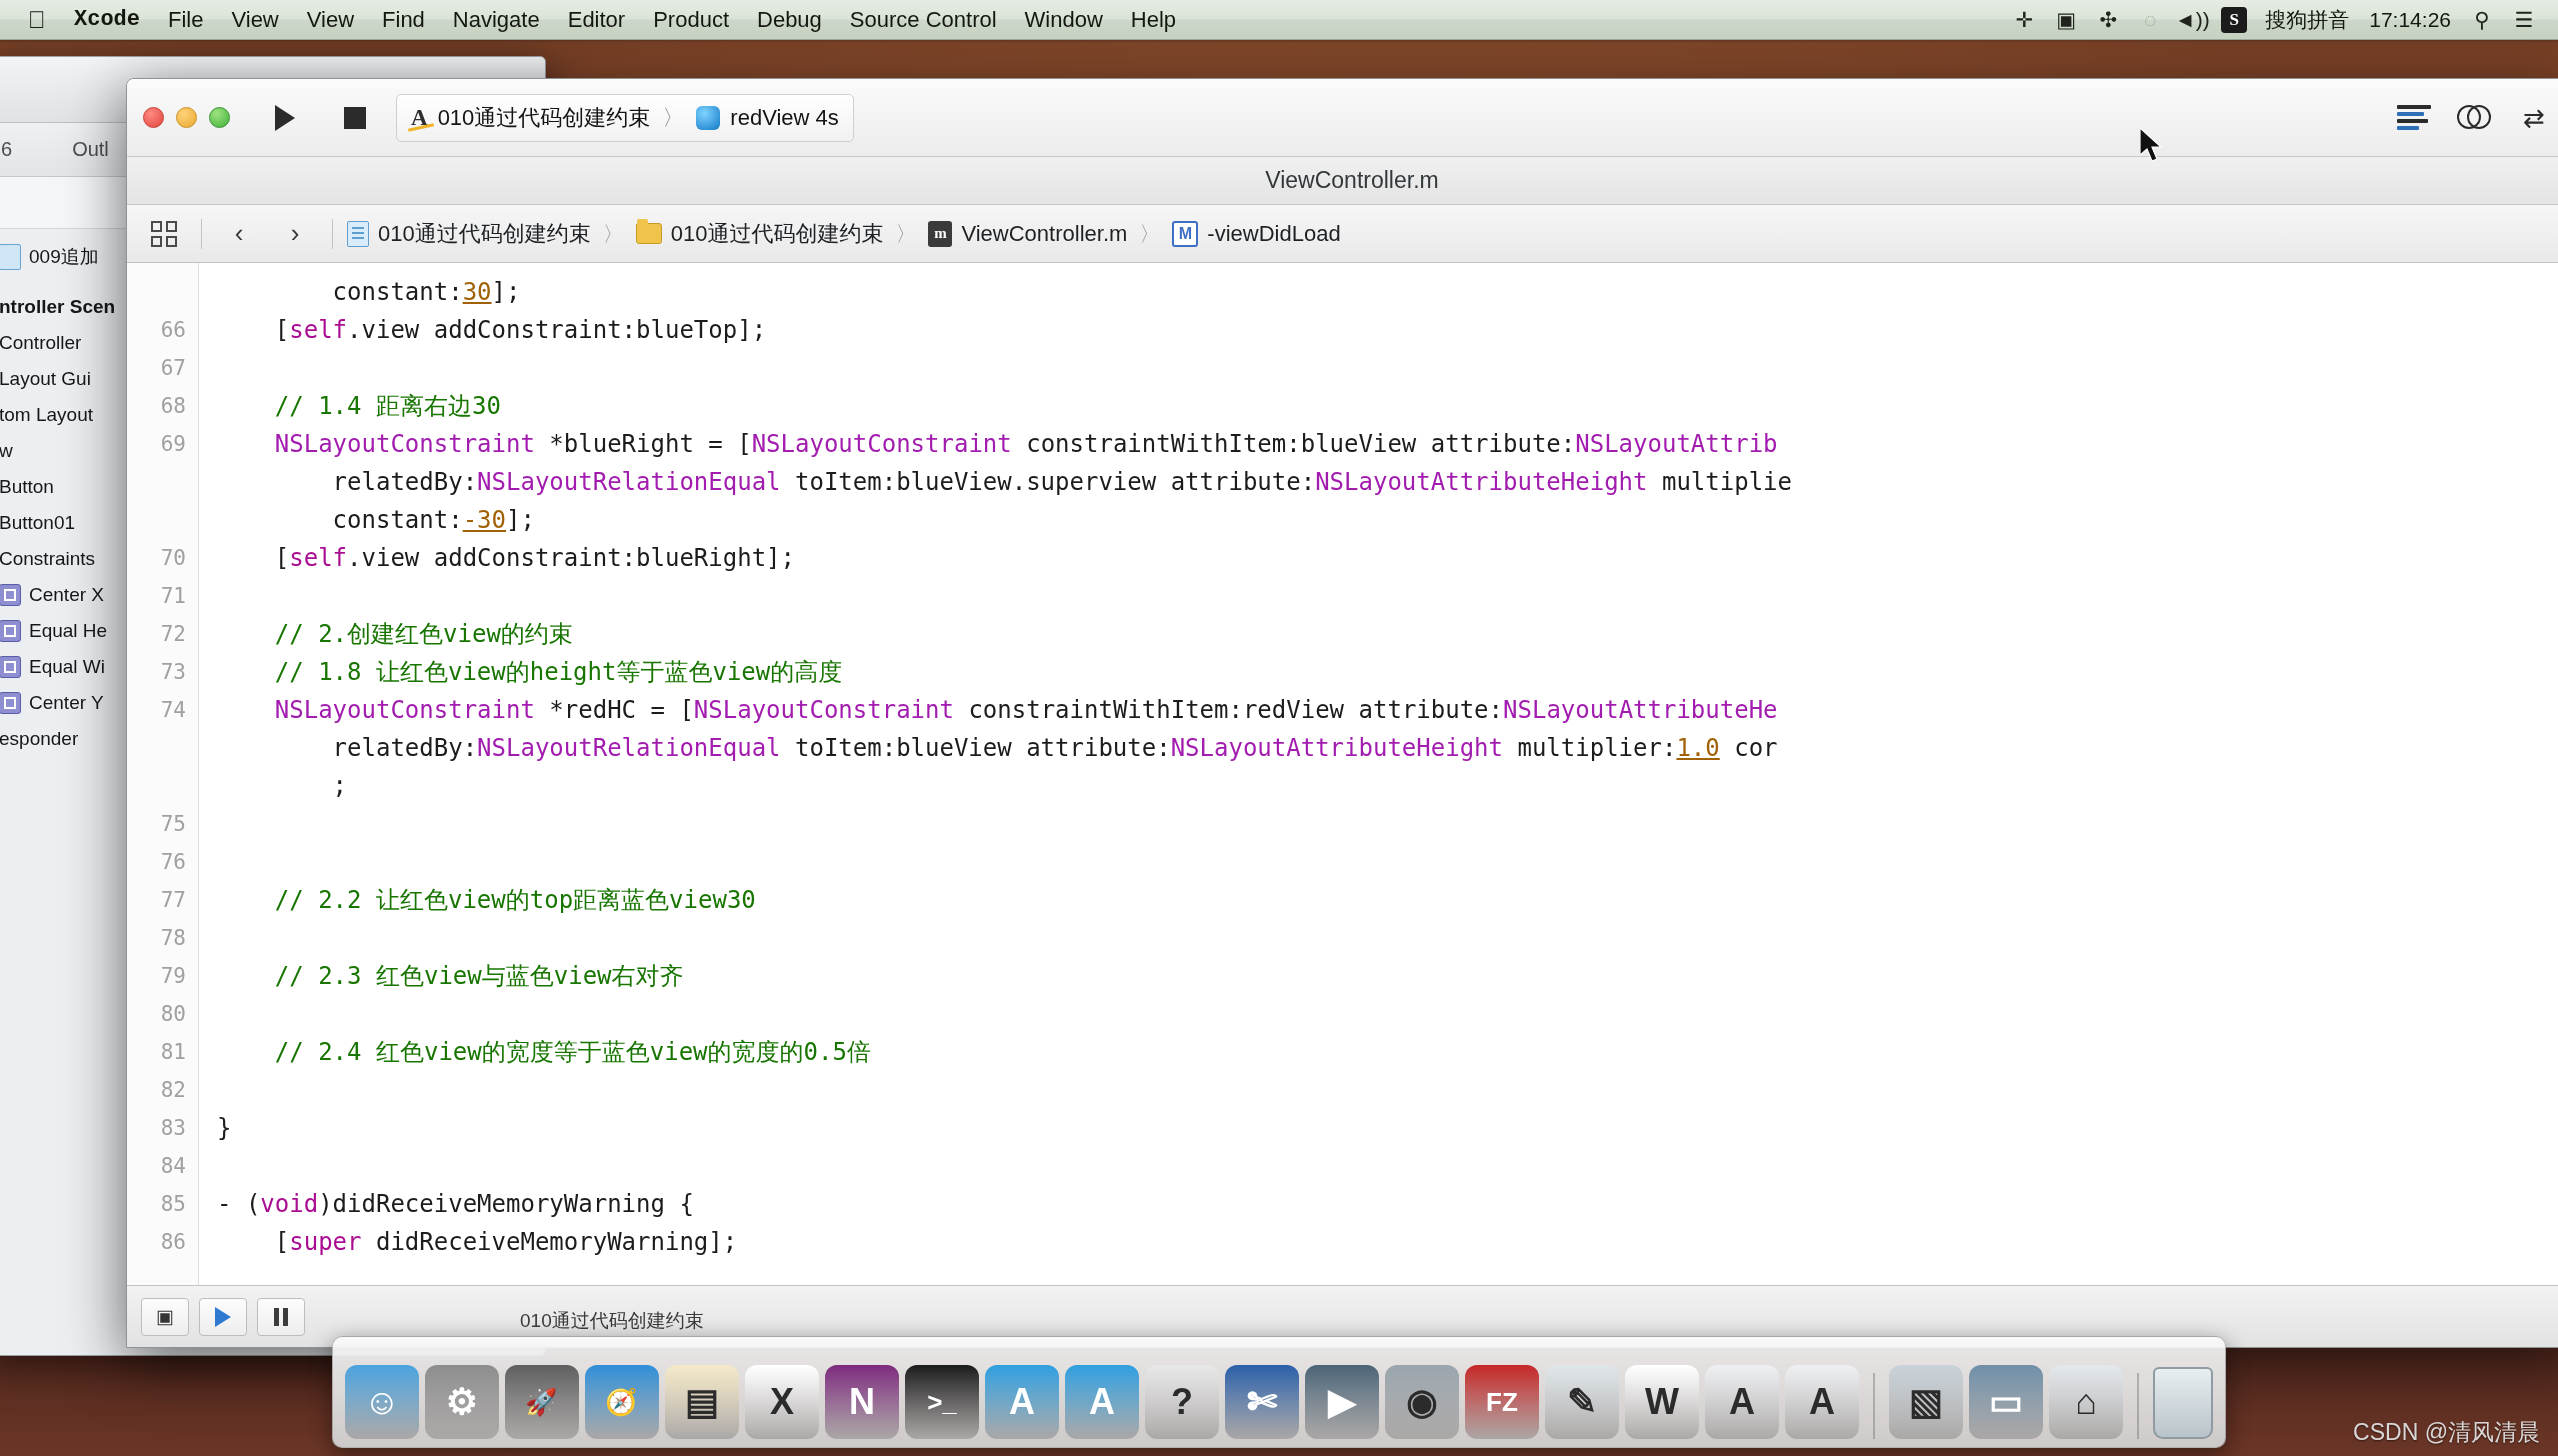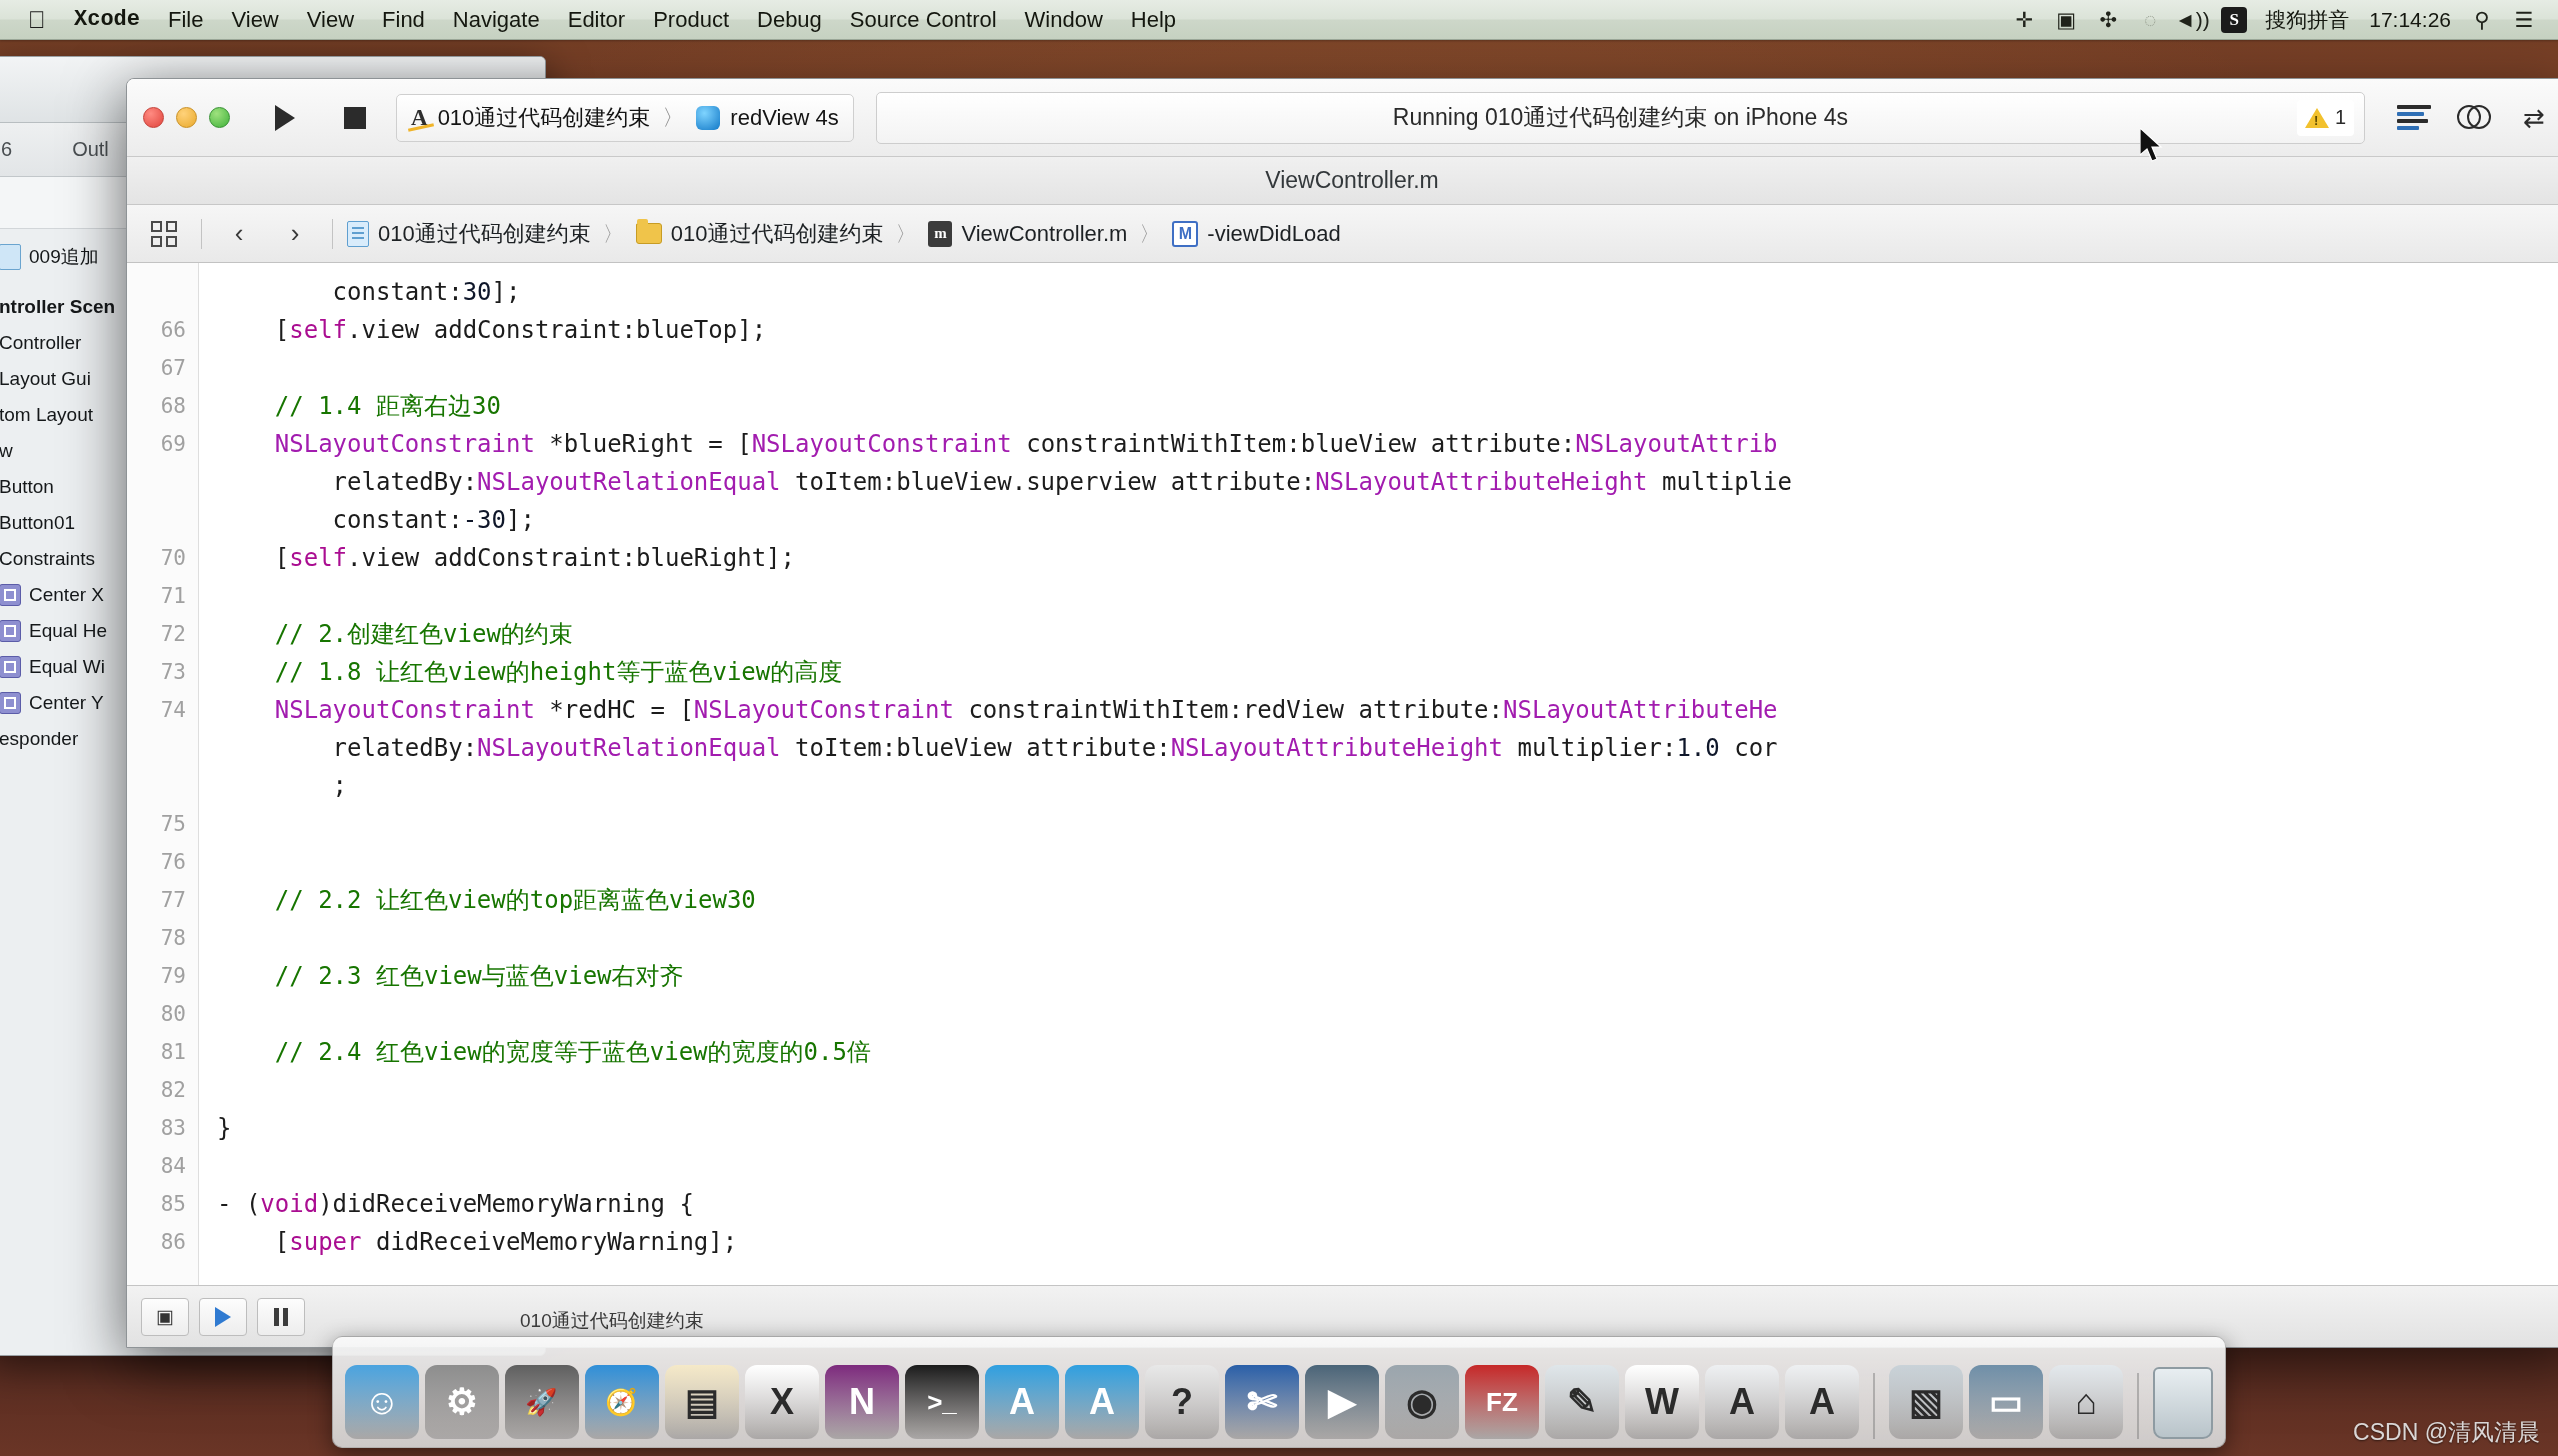--- a/index.html
+++ b/index.html
@@ -190,21 +190,21 @@
   }
   .code{
     flex:1; padding:10px 0 0 18px; overflow:hidden; position:relative;
   }
   .cline{
     height:38px; line-height:38px; white-space:pre;
     font-family:"DejaVu Sans Mono", monospace; font-size:24px; color:#1c1c1c;
   }
   .kw{ color:#aa0d91; }
   .type{ color:#a21caf; }
-  .num{ color:#0f172a; }
+  .num{ color:#a16207;text-decoration:underline; }
   .cmt{ color:#177500; }
   .uline{ text-decoration-color:#9a9a9a; }
 
   
   .xc-bottom{
     height:62px; flex:none;
     background:linear-gradient(180deg,#f2f2f2,#e2e2e2);
     border-top:1px solid #c4c4c4;
     display:flex; align-items:center; padding:0 14px; gap:10px;
   }
@@ -336,27 +336,20 @@
       </div>
 
     <div class="scheme-box">
       <span class="xc-a-ic">A</span>
       <span>010通过代码创建约束</span>
       <span class="scheme-sep">〉</span>
       <span class="dev-dot"></span>
       <span>redView 4s</span>
     </div>
 
-    <div class="status-bar">
-      <span>Running 010通过代码创建约束 on iPhone 4s</span>
-      <span class="warn-chip">
-        <span class="warn-tri"></span>
-        <span class="warn-count">1</span>
-      </span>
-    </div>
 
     <div class="tb-right">
       <div class="tb-ic">
         <span class="editor-lines">
             <span></span>
             <span></span>
             <span></span>
             <span></span>
           </span>
       </div>

